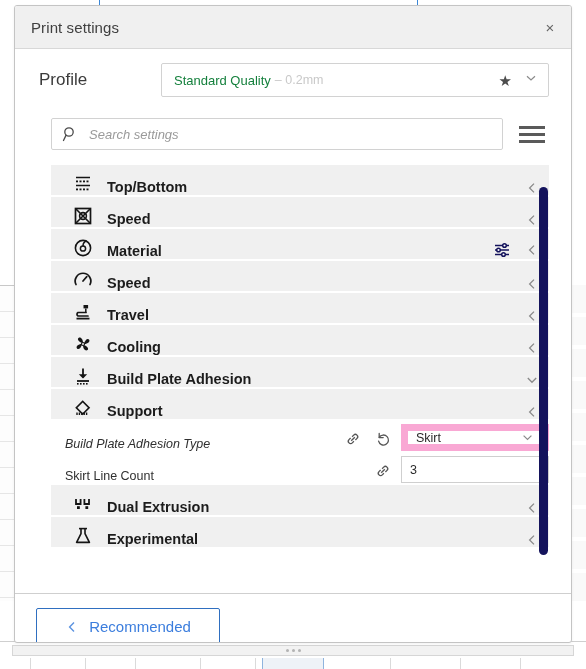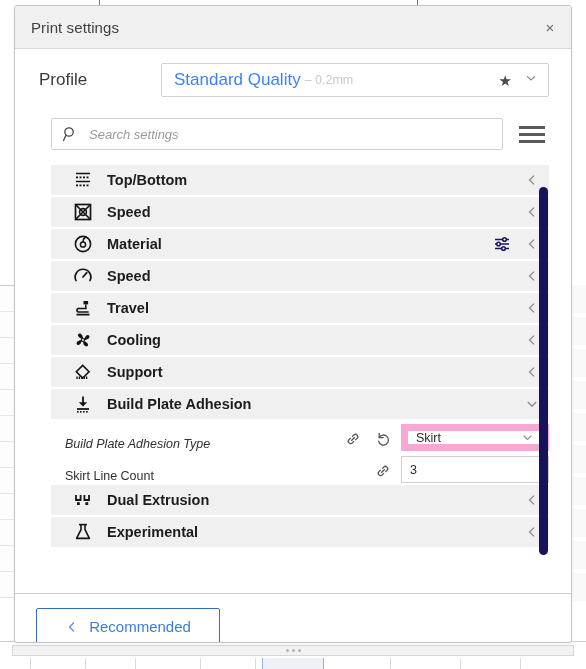--- a/index.html
+++ b/index.html
@@ -83,21 +83,21 @@
   
   .profile-row {
     display:flex; align-items:center; height:62px; padding:0 22px 0 24px;
   }
   .profile-label { font-size:17px; color:#3b3b3b; width:122px; }
   .profile-field {
     flex:1; height:34px; background:#ffffff; border:1px solid #d2d2d2;
     border-radius:2px; display:flex; align-items:center; padding:0 10px 0 12px;
     box-sizing:border-box; cursor:pointer;
   }
-  .profile-name { font-size:17px; color:#3b82f6; }
+  .profile-name { font-size:13px; color:#15803d; }
   .profile-sub { font-size:12.5px; color:#c9c9c9; margin-left:4px; }
   .profile-spacer { flex:1; }
   .star-icon { color:#4d4d4d; font-size:15px; margin-right:12px; line-height:1; }
   .chev-down-sm { color:#8c8c8c; }
 
   
   .search-row { display:flex; align-items:center; padding:0 22px 0 36px; height:46px; }
   .search-box {
     flex:1; height:32px; border:1px solid #d2d2d2; background:#fff; border-radius:2px;
     display:flex; align-items:center; padding:0 10px; box-sizing:border-box;
@@ -113,21 +113,21 @@
     align-items:center; justify-content:center; gap:4px; cursor:pointer;
   }
   .hamburger i { display:block; width:26px; height:3px; background:#5a5a5a; }
 
   
   .list-wrap {
     position:relative; margin:8px 22px 0 36px; height:412px; overflow:hidden;
   }
   .list-inner { width:100%; }
   .cat-row {
-    position:relative; display:flex; align-items:center;
+    position:relative; display:flex; align-items:flex-end;
     height:30px; background:#f0f0f0; margin-bottom:2px; padding-left:12px;
     box-sizing:border-box; cursor:pointer;
   }
   .cat-ico { width:40px; display:flex; align-items:center; justify-content:center; color:#1a1a1a; }
   .cat-label { font-size:14.5px; font-weight:bold; color:#1c1c1c; margin-left:4px; }
   .cat-right { margin-left:auto; display:flex; align-items:center; padding-right:10px; gap:14px; }
   .chev { color:#8a8a8a; display:flex; }
 
   .setting-row {
     display:flex; align-items:flex-end; height:30px; margin-bottom:2px;
@@ -401,43 +401,20 @@
               <svg width="14" height="14" viewBox="0 0 14 14">
                   <path d="M9 2.6 L4.6 7 L9 11.4" fill="none" stroke="currentColor" stroke-width="1.3"></path>
                 </svg>
             </span>
           </span>
         </div>
 
         <div class="cat-row">
           <span class="cat-ico">
             <svg width="22" height="22" viewBox="0 0 22 22">
-              <rect x="6.2" y="6.2" width="9" height="9" transform="rotate(45 10.7 10.7)" fill="none" stroke="#151515" stroke-width="1.6"></rect>
-              <g stroke="#151515" stroke-width="1.4">
-                <line x1="5" y1="15.5" x2="5" y2="18"></line>
-                <line x1="7.4" y1="15.5" x2="7.4" y2="18"></line>
-                <line x1="9.8" y1="15.5" x2="9.8" y2="18"></line>
-                <line x1="12.2" y1="15.5" x2="12.2" y2="18"></line>
-                <line x1="14.6" y1="15.5" x2="14.6" y2="18"></line>
-              </g>
-            </svg>
-          </span>
-          <span class="cat-label">Support</span>
-          <span class="cat-right">
-            <span class="chev">
-              <svg width="14" height="14" viewBox="0 0 14 14">
-                  <path d="M9 2.6 L4.6 7 L9 11.4" fill="none" stroke="currentColor" stroke-width="1.3"></path>
-                </svg>
-            </span>
-          </span>
-        </div>
-
-        <div class="cat-row">
-          <span class="cat-ico">
-            <svg width="22" height="22" viewBox="0 0 22 22">
               <line x1="11" y1="3.5" x2="11" y2="12.5" stroke="#151515" stroke-width="1.8"></line>
               <path d="M6.8 9.3 L11 13.5 L15.2 9.3" fill="#151515"></path>
               <line x1="5" y1="16" x2="17" y2="16" stroke="#151515" stroke-width="1.8"></line>
               <g fill="#151515">
                 <rect x="5" y="18" width="1.6" height="1.6"></rect>
                   <rect x="8" y="18" width="1.6" height="1.6"></rect>
                 <rect x="11" y="18" width="1.6" height="1.6"></rect>
                   <rect x="14" y="18" width="1.6" height="1.6"></rect>
               </g>
             </svg>
@@ -445,20 +422,43 @@
           <span class="cat-label">Build Plate Adhesion</span>
           <span class="cat-right">
             <span class="chev">
               <svg width="14" height="14" viewBox="0 0 14 14">
                   <path d="M2.8 5 L7 9.3 L11.2 5" fill="none" stroke="currentColor" stroke-width="1.3"></path>
                 </svg>
             </span>
           </span>
         </div>
 
+        <div class="cat-row">
+          <span class="cat-ico">
+            <svg width="22" height="22" viewBox="0 0 22 22">
+              <rect x="6.2" y="6.2" width="9" height="9" transform="rotate(45 10.7 10.7)" fill="none" stroke="#151515" stroke-width="1.6"></rect>
+              <g stroke="#151515" stroke-width="1.4">
+                <line x1="5" y1="15.5" x2="5" y2="18"></line>
+                <line x1="7.4" y1="15.5" x2="7.4" y2="18"></line>
+                <line x1="9.8" y1="15.5" x2="9.8" y2="18"></line>
+                <line x1="12.2" y1="15.5" x2="12.2" y2="18"></line>
+                <line x1="14.6" y1="15.5" x2="14.6" y2="18"></line>
+              </g>
+            </svg>
+          </span>
+          <span class="cat-label">Support</span>
+          <span class="cat-right">
+            <span class="chev">
+              <svg width="14" height="14" viewBox="0 0 14 14">
+                  <path d="M9 2.6 L4.6 7 L9 11.4" fill="none" stroke="currentColor" stroke-width="1.3"></path>
+                </svg>
+            </span>
+          </span>
+        </div>
+
         <div class="setting-row">
           <span class="setting-label ital">Build Plate Adhesion Type</span>
           <span class="setting-icons">
             <span>
               <svg width="16" height="16" viewBox="0 0 16 16">
                 <path d="M6.2 9.8 L9.8 6.2" stroke="#555" stroke-width="1.3"></path>
                 <path d="M5.6 7 L4 8.6 A2.3 2.3 0 0 0 7.3 11.9 L8.9 10.3" fill="none" stroke="#555" stroke-width="1.3"></path>
                 <path d="M10.4 9 L12 7.4 A2.3 2.3 0 0 0 8.7 4.1 L7.1 5.7" fill="none" stroke="#555" stroke-width="1.3"></path>
               </svg>
             </span>

